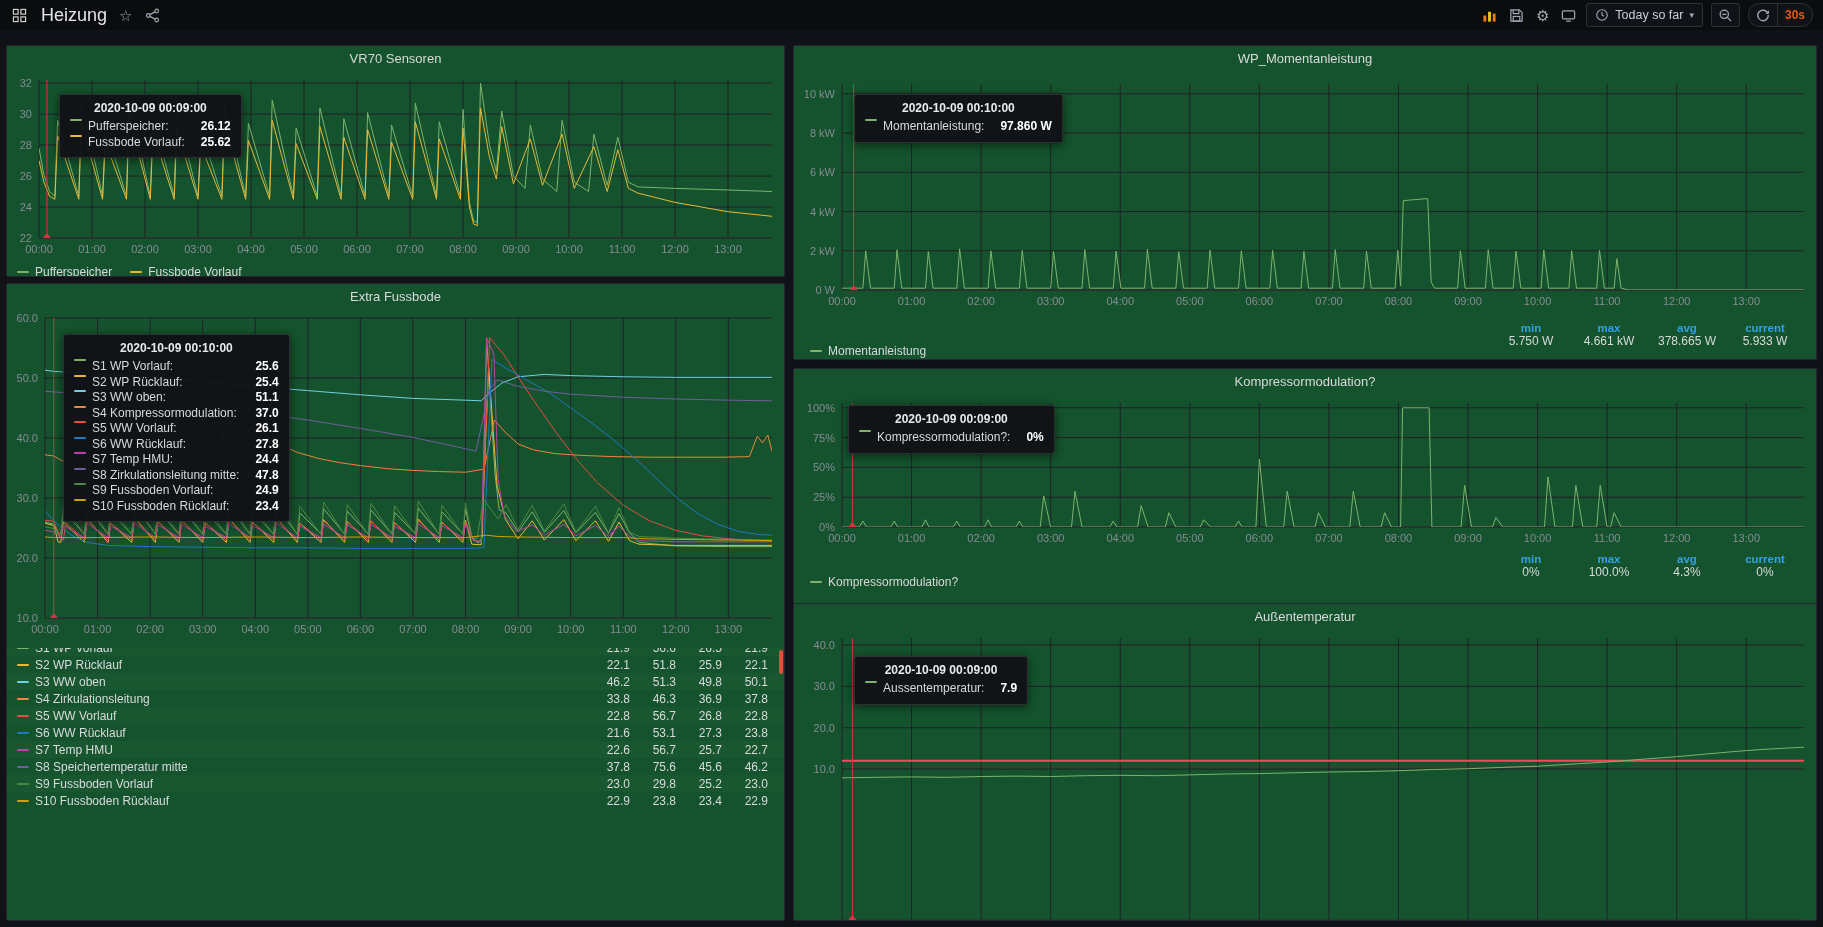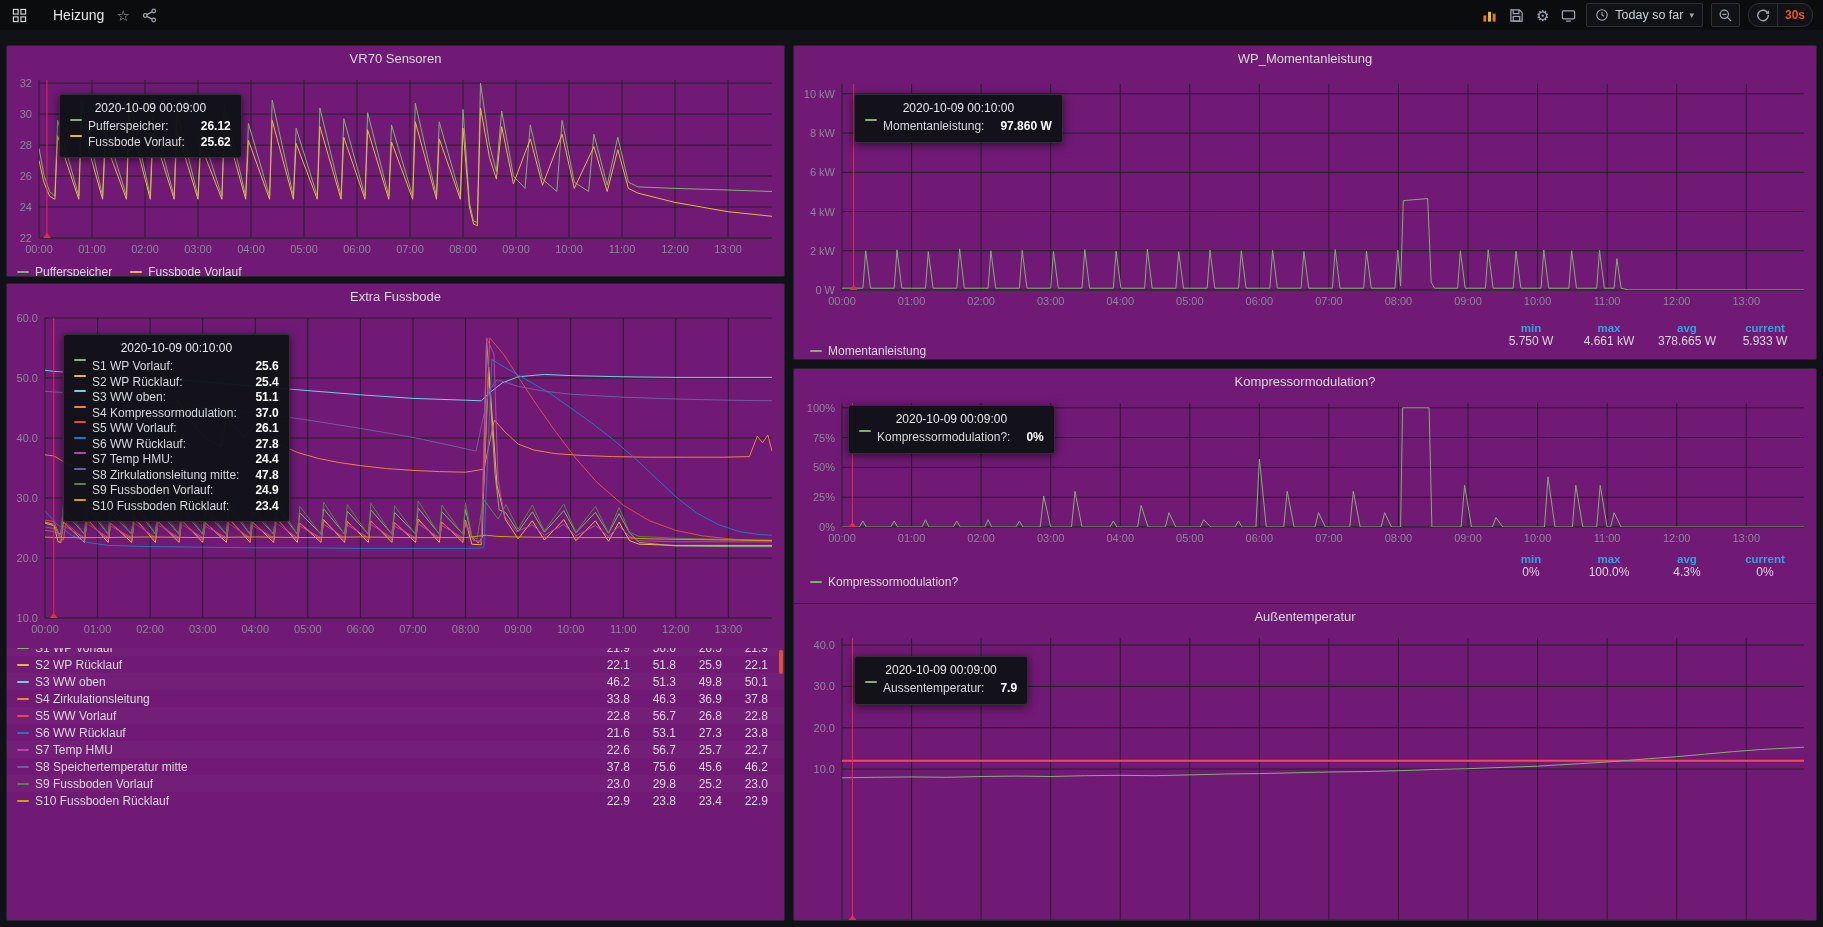--- a/index.html
+++ b/index.html
@@ -1,38 +1,38 @@
 <!DOCTYPE html>
 <html><head>
 <meta charset="utf-8">
 <style>
   *{box-sizing:border-box;margin:0;padding:0}
   html,body{width:1823px;height:927px;overflow:hidden}
   body{background:#111217;font-family:"Liberation Sans",sans-serif;color:#d8d9da;position:relative}
   
   .nav{position:absolute;top:0;left:0;right:0;height:30px;background:#0b0c0e;display:flex;align-items:center;justify-content:space-between;padding:0 10px;z-index:10}
   .nav-left,.nav-right{display:flex;align-items:center;gap:8px}
-  .nav-title{font-size:14px;font-weight:500;color:#e3e4e6;margin:0 2px 0 16px}
+  .nav-title{font-size:18px;font-weight:500;color:#e3e4e6;margin:0 2px 0 4px}
   .icon-btn{background:none;border:none;display:flex;align-items:center;color:#9fa7b3;cursor:pointer;font-size:15px;padding:2px;line-height:1}
   .picker{display:flex;align-items:center;gap:6px;height:24px;padding:0 8px;background:#111217;border:1px solid #2c3032;border-radius:2px;color:#c7d0d9;font-size:12.5px;cursor:pointer}
   .picker .caret{font-size:9px;color:#9fa7b3}
   .orange{color:#e8590c;font-weight:700;font-size:12px}
   .btn-split{display:flex;align-items:stretch;height:24px;border:1px solid #2c3032;border-radius:11px;background:#111217}
   .btn-split>button{background:none;border:none;display:flex;align-items:center;padding:0 7px;cursor:pointer;color:#9fa7b3}
   .btn-split>button+button{border-left:1px solid #2c3032}
   
-  .panel{position:absolute;background:#701a75;border:1px solid #25272e;border-radius:2px;overflow:hidden}
+  .panel{position:absolute;background:#14532d;border:1px solid #25272e;border-radius:2px;overflow:hidden}
   .p-title{height:26px;line-height:26px;text-align:center;font-size:13px;font-weight:500;color:#d8d9da;cursor:pointer}
   .chart-wrap{position:relative;margin:0 4px}
   .legend{padding-left:10px;font-size:12px;display:flex;gap:18px;align-items:center;height:20px}
   .legend-item{display:inline-flex;align-items:center;color:#d8d9da;cursor:pointer}
   .legend-dash{display:inline-block;width:12px;height:2px;border-radius:1px;margin-right:6px}
   
   .tooltip{position:absolute;background:rgba(17,19,23,.97);border:1px solid #2c3032;border-radius:3px;padding:6px 10px 7px;font-size:12px;z-index:5;box-shadow:0 2px 10px rgba(0,0,0,.55);white-space:nowrap}
-  .tip-time{font-weight:400;margin-bottom:4px;color:#e8e9ea;text-align:center}
+  .tip-time{font-weight:700;margin-bottom:4px;color:#e8e9ea;text-align:center}
   .tip-row{display:flex;align-items:flex-start;line-height:15.5px}
   .tip-label{color:#d8d9da}
   .tip-val{font-weight:700;margin-left:auto;padding-left:16px;color:#fff}
   
   .stats{position:relative;height:46px}
   .stat-block{position:absolute;right:12px;top:2px;display:flex;flex-direction:column;align-items:flex-end}
   .stat-line{display:flex}
   .stat-cell{width:78px;text-align:center}
   .stat-label{color:#33a2e5;font-size:11.5px;font-weight:700}
   .stat-value{color:#d8d9da;font-size:12px}

